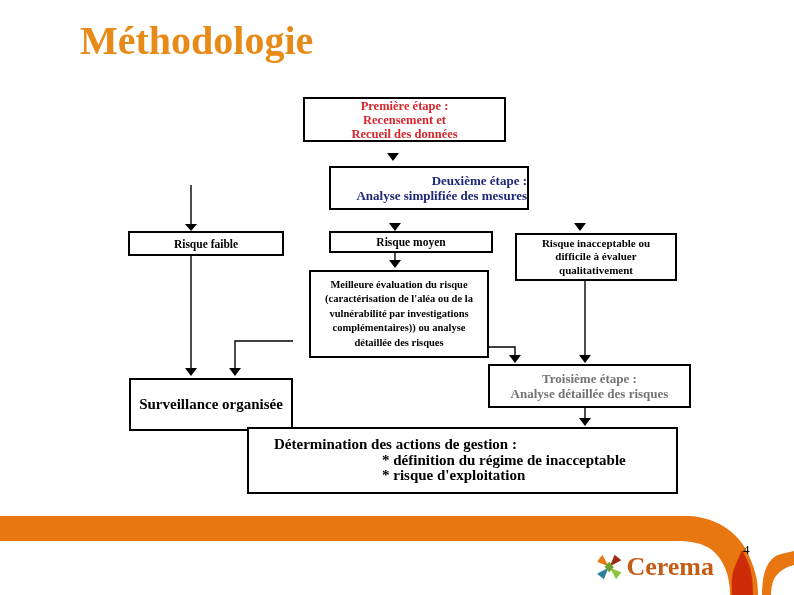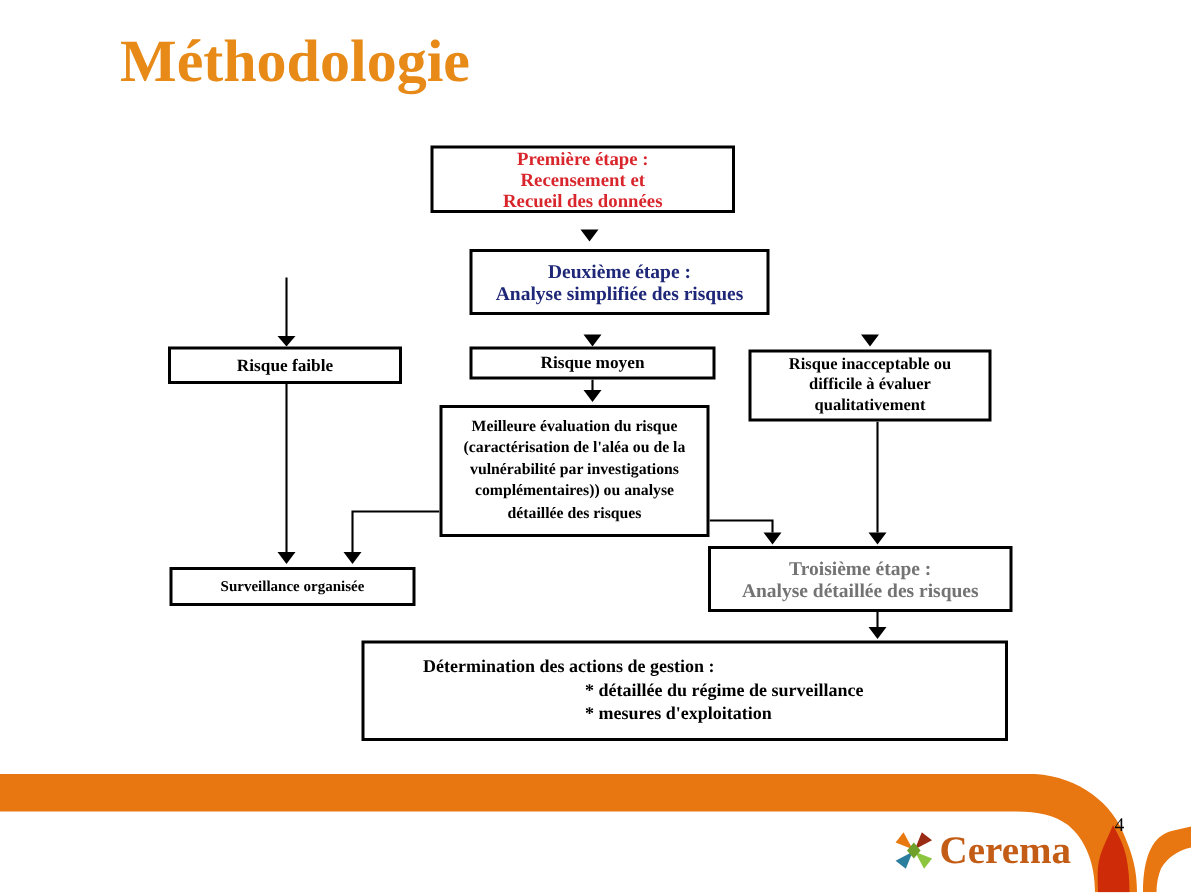--- a/index.html
+++ b/index.html
@@ -8,33 +8,33 @@
     font-family:Liberation Serif, serif;
   }
   .title{
     position:absolute;left:80px;top:18px;font-size:40px;font-weight:bold;
     color:#E78A17;line-height:1.15;letter-spacing:0;
   }
   
   .fbox{
     position:absolute;box-sizing:border-box;background:#ffffff;border:2px solid #000;
     display:flex;flex-direction:column;justify-content:center;align-items:center;
-    text-align:center;font-weight:bold;color:#000;z-index:2;
+    text-align:center;font-weight:bold;color:#000;z-index:2;margin-left:16px;
   }
   #box-premiere{left:287px;top:97px;width:203px;height:45px;font-size:12.5px;line-height:14px;color:#D8262C;}
-  #box-deuxieme{left:313px;top:166px;width:200px;height:44px;font-size:13px;line-height:15px;color:#1F2878;}
+  #box-deuxieme{left:313px;top:166px;width:200px;height:44px;font-size:13px;line-height:15px;color:#1F2878;align-items:flex-end;}
   #box-risque-faible{left:112px;top:231px;width:156px;height:25px;font-size:11.5px;line-height:12px;}
   #box-risque-moyen{left:313px;top:231px;width:164px;height:22px;font-size:11.5px;line-height:12px;}
   #box-risque-inacceptable{left:499px;top:233px;width:162px;height:48px;font-size:11px;line-height:13.5px;}
   #box-meilleure{left:293px;top:270px;width:180px;height:88px;font-size:10.5px;line-height:14.5px;}
   #box-troisieme{left:472px;top:364px;width:203px;height:44px;font-size:13px;line-height:15px;color:#737373;}
-  #box-surveillance{left:113px;top:378px;width:164px;height:26px;font-size:10px;line-height:13px;}
+  #box-surveillance{left:113px;top:378px;width:164px;height:53px;font-size:15px;line-height:13px;}
   #box-determination{
-    left:241px;top:427px;width:431px;height:67px;font-size:12px;line-height:15.5px;
-    align-items:flex-start;text-align:left;padding-left:39px;justify-content:center;
+    left:231px;top:427px;width:431px;height:67px;font-size:15px;line-height:15.5px;
+    align-items:flex-start;text-align:left;padding-left:25px;justify-content:center;
   }
   #box-determination .det-items{margin-left:108px;}
   
   .connectors{position:absolute;left:0;top:0;width:794px;height:595px;z-index:1;}
   .connectors line,.connectors polyline{stroke:#000;stroke-width:1.4;fill:none;}
   .connectors polygon{fill:#000;}
   
   .ribbon{position:absolute;left:0;top:510px;width:794px;height:85px;z-index:1;}
   
   .footer-text{
@@ -82,21 +82,21 @@
     <polygon points="579,418 591,418 585,426"></polygon>
   </svg>
 
   <div class="fbox" id="box-premiere">
       <div>Première étape :</div>
       <div>Recensement et</div>
       <div>Recueil des données</div>
     </div>
   <div class="fbox" id="box-deuxieme">
       <div>Deuxième étape :</div>
-      <div>Analyse simplifiée des risques</div>
+      <div>Analyse simplifiée des mesures</div>
     </div>
   <div class="fbox" id="box-risque-faible">
       <div>Risque faible</div>
     </div>
   <div class="fbox" id="box-risque-moyen">
       <div>Risque moyen</div>
     </div>
   <div class="fbox" id="box-risque-inacceptable">
       <div>Risque inacceptable ou</div>
       <div>difficile à évaluer</div>
@@ -112,22 +112,22 @@
   <div class="fbox" id="box-troisieme">
       <div>Troisième étape :</div>
       <div>Analyse détaillée des risques</div>
     </div>
   <div class="fbox" id="box-surveillance">
       <div>Surveillance organisée</div>
     </div>
   <div class="fbox" id="box-determination">
     <div>Détermination des actions de gestion :</div>
     <div class="det-items">
-        <div>* détaillée du régime de surveillance</div>
-        <div>* mesures d'exploitation</div>
+        <div>* définition du régime de inacceptable</div>
+        <div>* risque d'exploitation</div>
       </div>
   </div>
 
   <svg class="ribbon" viewBox="0 0 794 85" xmlns="http://www.w3.org/2000/svg">
     <path fill="#E87611" d="M0,6 L690,6 C720,8 742,26 750,48 C755,60 758,70 758,85 L730,85 C730,66 724,50 712,40 C702,33 692,31 676,31 L0,31 Z"></path>
     <path fill="#E87611" d="M762,85 C762,60 769,47 781,44 L794,41 L794,55 C785,57 778,62 774,69 C772,74 771,79 771,85 Z"></path>
     <path fill="#CE2C09" d="M742,40 C738,50 733,58 732,68 C731.5,75 732,80 732,85 L753,85 C753,77 752.5,70 751,62 C749,52 745,46 742,40 Z"></path>
   </svg>
 
 

